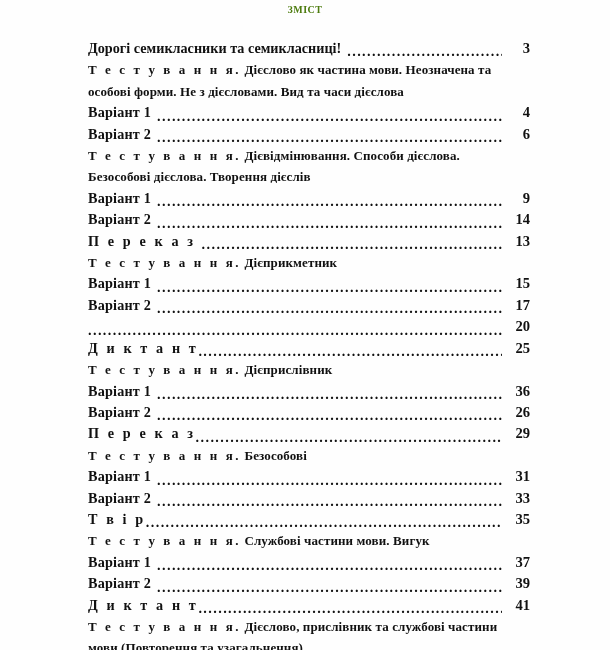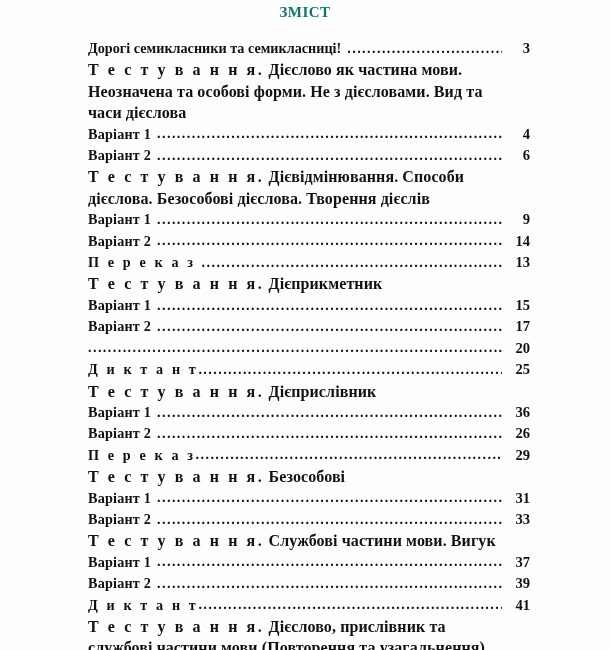--- a/index.html
+++ b/index.html
@@ -20,33 +20,33 @@
     height: 650px;
     background: #fefefe;
   }
   .toc-title {
     position: absolute;
     top: 4px;
     left: 0;
     width: 610px;
     text-align: center;
     font-weight: bold;
-    font-size: 15px;
+    font-size: 10px;
     letter-spacing: 0.5px;
-    color: #0f766e;
+    color: #4d7c0f;
   }
   .toc-body {
     position: absolute;
     top: 38px;
     left: 88px;
     width: 442px;
   }
   .entry {
     display: flex;
-    align-items: center;
+    align-items: flex-end;
     width: 100%;
     font-size: 14.2px;
     line-height: 21.4px;
     color: #111111;
     white-space: nowrap;
   }
   .entry .label {
     font-weight: bold;
     flex: 0 0 auto;
   }
@@ -86,21 +86,21 @@
   .entry .page-no {
     flex: 0 0 auto;
     font-weight: bold;
     text-align: right;
     min-width: 22px;
     padding-left: 5px;
     font-size: 14.6px;
   }
   .heading {
     font-weight: bold;
-    font-size: 16px;
+    font-size: 13px;
     line-height: 21.4px;
     color: #111111;
     width: 426px;
   }
   .heading .hw {
     letter-spacing: 2.6px;
   }
   .heading .rest {
     letter-spacing: 0.1px;
   }
@@ -185,20 +185,25 @@
       <div class="entry variant gap">
         <span class="label">Варіант 1</span>
         <span class="leader"></span>
         <span class="page-no">31</span>
       </div>
       <div class="entry variant gap">
         <span class="label">Варіант 2</span>
         <span class="leader"></span>
         <span class="page-no">33</span>
       </div>
+      <div class="entry spaced nogap">
+        <span class="label">Т в і р</span>
+        <span class="leader"></span>
+        <span class="page-no">35</span>
+      </div>
       <div class="heading"><span class="hw">Т е с т у в а н н я.</span><span class="rest">  Службові частини мови. Вигук</span></div>
       <div class="entry variant gap">
         <span class="label">Варіант 1</span>
         <span class="leader"></span>
         <span class="page-no">37</span>
       </div>
       <div class="entry variant gap">
         <span class="label">Варіант 2</span>
         <span class="leader"></span>
         <span class="page-no">39</span>

